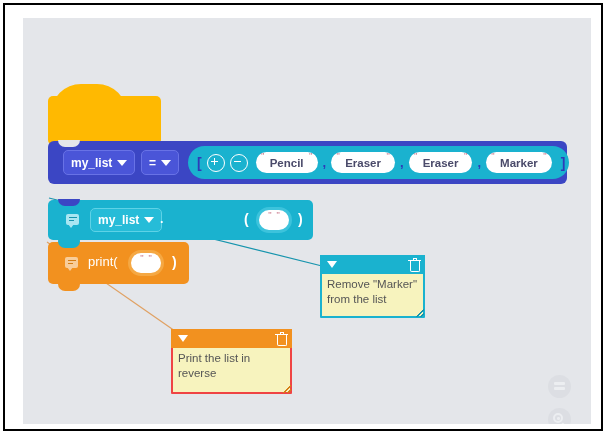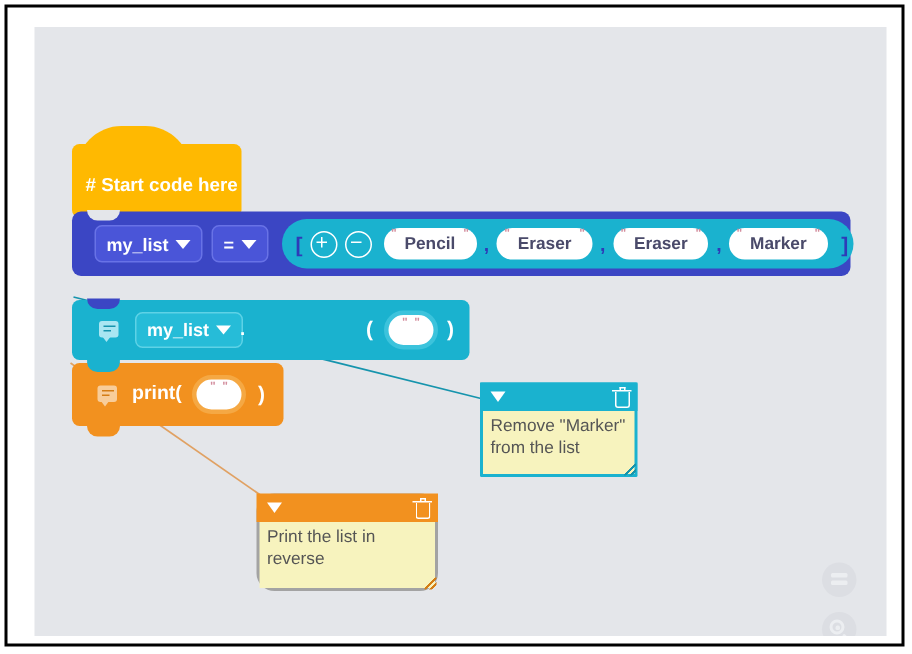--- a/index.html
+++ b/index.html
@@ -306,21 +306,21 @@
     position: absolute;
     left: 10px; bottom: -7px;
     width: 22px; height: 7px;
     background: #f2911f;
     border-radius: 0 0 7px 7px;
   }
   #print-label {
     position: absolute;
     left: 40px; top: 12px;
     color: #ffffff;
-    font-weight: bold;
+    font-weight: normal;
     font-size: 13px;
   }
   #print-oval {
     left: 80px;
     top: 8px;
     border: 3px solid #f5a843;
   }
   #print-paren-r {
     left: 124px; top: 12px;
   }
@@ -440,23 +440,23 @@
     background:
       linear-gradient(135deg, transparent 45%, #1694ad 45%, #1694ad 58%, transparent 58%),
       linear-gradient(135deg, transparent 70%, #1694ad 70%, #1694ad 83%, transparent 83%);
   }
 
   #comment-orange {
     left: 148px;
     top: 311px;
     width: 121px;
     height: 65px;
-    background: #a3a3a3;
+    background: #ef4444;
     padding: 0 0 5px 0;
-    border-radius: 12px;
+    border-radius: 1px;
   }
   #comment-orange .bar { background: #f2911f; }
   #comment-orange .body { height: 44px; margin: 0 2px; }
   #comment-orange .resize {
     background:
       linear-gradient(135deg, transparent 45%, #d47d15 45%, #d47d15 58%, transparent 58%),
       linear-gradient(135deg, transparent 70%, #d47d15 70%, #d47d15 83%, transparent 83%);
   }
 
   
@@ -515,21 +515,20 @@
   <div id="canvas">
 
     <svg class="conn-svg">
       <line x1="26" y1="180" x2="299" y2="248" stroke="#1694ad" stroke-width="1.2"></line>
       <line x1="24" y1="224" x2="152" y2="313" stroke="#e0a163" stroke-width="1.2"></line>
     </svg>
 
     <div id="hat-block">
       <div id="hat-bump"></div>
       <div id="hat-shape"></div>
-      <div id="hat-label"># Start code here</div>
     </div>
 
     <div id="assign-block">
       <div id="assign-notch"></div>
 
       <div class="field-pill" id="field-myvar">
         <span class="lbl">my_list</span>
         <span class="caret"></span>
       </div>
 

